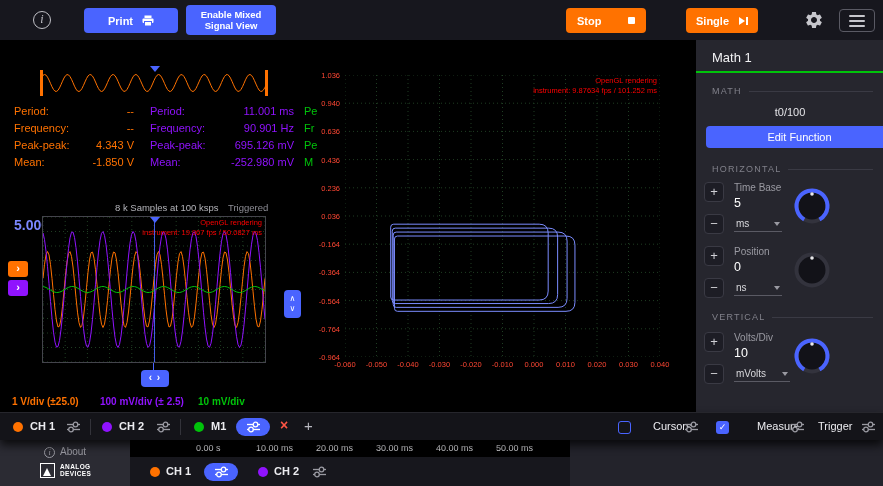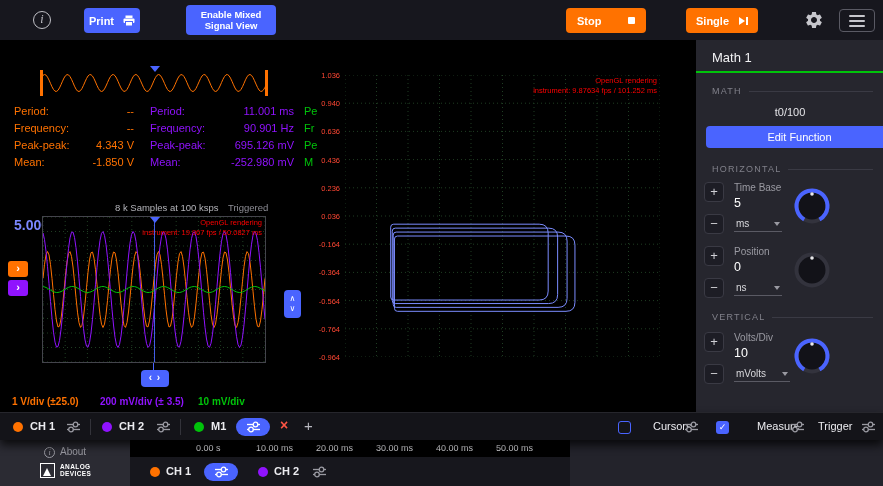--- a/index.html
+++ b/index.html
@@ -7,21 +7,21 @@
   .app{position:relative;width:883px;height:486px;background:#000;overflow:hidden;}
 
   
   #toolbar{position:absolute;left:0;top:0;width:883px;height:40px;background:#17171e;}
   #info-btn{position:absolute;left:33px;top:11px;width:18px;height:18px;border:1.5px solid #c0c0c6;border-radius:50%;
     color:#c0c0c6;font-family:"Liberation Serif",serif;font-style:italic;font-size:12px;text-align:center;line-height:15px;cursor:pointer;}
   .btn{position:absolute;border:none;border-radius:4px;color:#fff;font-family:"Liberation Sans",sans-serif;cursor:pointer;
     display:flex;align-items:center;justify-content:center;font-size:11px;font-weight:bold;}
   .btn-blue{background:#4a64ff;}
   .btn-orange{background:#ff7200;}
-  #btn-print{left:84px;top:8px;width:56px;height:25px;gap:9px;}
+  #btn-print{left:84px;top:8px;width:94px;height:25px;gap:9px;}
   #btn-mixed{left:186px;top:5px;width:90px;height:30px;font-size:9.5px;line-height:1.2;padding:2px 4px;text-align:center;}
   #btn-stop{left:566px;top:8px;width:80px;height:25px;justify-content:space-between;padding:0 11px;}
   #btn-single{left:686px;top:8px;width:72px;height:25px;justify-content:space-between;padding:0 10px;}
   .stop-square{width:7px;height:7px;background:#fff;border-radius:1px;}
   .play-last{display:flex;align-items:center;}
   .play-last .tri{width:0;height:0;border-top:4px solid transparent;border-bottom:4px solid transparent;border-left:6px solid #fff;}
   .play-last .bar{width:2px;height:8px;background:#fff;margin-left:1.5px;}
   #gear-btn{position:absolute;left:804px;top:10px;width:20px;height:20px;cursor:pointer;}
   #burger-btn{position:absolute;left:839px;top:9px;width:36px;height:23px;border:1px solid #5a5a64;border-radius:4px;
     display:flex;flex-direction:column;justify-content:center;align-items:center;gap:3px;cursor:pointer;}
@@ -262,21 +262,21 @@
 
   <div id="handle-ch1" class="ch-handle"><span>›</span></div>
   <div id="handle-ch2" class="ch-handle"><span>›</span></div>
   <div id="hpos-btn"><span>‹ ›</span></div>
   <div id="trig-level-btn">
     <span>∧</span>
     <span>∨</span>
   </div>
 
   <div id="scale-ch1" class="scale-label">1 V/div (±25.0)</div>
-  <div id="scale-ch2" class="scale-label">200 mV/div (± 3.5)</div>
+  <div id="scale-ch2" class="scale-label">100 mV/div (± 2.5)</div>
   <div id="scale-m1" class="scale-label">10 mV/div</div>
 
   <div id="xy-y-ticks">
       <span style="top: -4px;">1.036</span>
       <span style="top: 24.2px;">0.940</span>
       <span style="top: 52.4px;">0.636</span>
       <span style="top: 80.6px;">0.436</span>
       <span style="top: 108.8px;">0.236</span>
       <span style="top: 137px;">0.036</span>
       <span style="top: 165.2px;">-0.164</span>
@@ -312,20 +312,33 @@
         <path d="M 48.675 149.178 H 194.175 Q 203.175 149.178 203.175 158.178 V 216.036 Q 203.175 225.036 194.175 225.036 H 48.675 Q 45.675 225.036 45.675 222.036 V 152.178 Q 45.675 149.178 48.675 149.178" fill="none" stroke="#7b8cff" stroke-width="1"></path>
         <path d="M 50.25 153.126 H 203.625 Q 212.625 153.126 212.625 162.126 V 219.561 Q 212.625 228.561 203.625 228.561 H 50.25 Q 47.25 228.561 47.25 225.561 V 156.126 Q 47.25 153.126 50.25 153.126" fill="none" stroke="#7b8cff" stroke-width="1"></path>
         <path d="M 51.195 157.074 H 213.07499999999996 Q 222.07499999999996 157.074 222.07499999999996 166.074 V 223.36800000000002 Q 222.07499999999996 232.36800000000002 213.07499999999996 232.36800000000002 H 51.195 Q 48.195 232.36800000000002 48.195 229.36800000000002 V 160.074 Q 48.195 157.074 51.195 157.074" fill="none" stroke="#7b8cff" stroke-width="1"></path>
         <path d="M 52.45499999999999 161.02200000000002 H 220.94999999999996 Q 229.94999999999996 161.02200000000002 229.94999999999996 170.02200000000002 V 227.31600000000003 Q 229.94999999999996 236.31600000000003 220.94999999999996 236.31600000000003 H 52.45499999999999 Q 49.45499999999999 236.31600000000003 49.45499999999999 233.31600000000003 V 164.02200000000002 Q 49.45499999999999 161.02200000000002 52.45499999999999 161.02200000000002" fill="none" stroke="#7b8cff" stroke-width="1"></path>
       </svg>
     <div class="opengl">
       <div>OpenGL rendering</div>
       <div>instrument: 9.87634 fps / 101.252 ms</div>
     </div>
   </div>
+  <div id="xy-x-ticks">
+      <span style="left: 0px;">-0.060</span>
+      <span style="left: 31.5px;">-0.050</span>
+      <span style="left: 63px;">-0.040</span>
+      <span style="left: 94.5px;">-0.030</span>
+      <span style="left: 126px;">-0.020</span>
+      <span style="left: 157.5px;">-0.010</span>
+      <span style="left: 189px;">0.000</span>
+      <span style="left: 220.5px;">0.010</span>
+      <span style="left: 252px;">0.020</span>
+      <span style="left: 283.5px;">0.030</span>
+      <span style="left: 315px;">0.040</span>
+    </div>
 
   <div id="sidebar">
     <div id="sb-title">Math 1</div>
     <div id="sb-underline"></div>
 
     <div id="sec-math" class="sb-sec">
         <span>MATH</span>
       </div>
     <div id="sb-expr">t0/100</div>
     <button id="btn-edit" class="btn btn-blue" style="position:absolute;">

